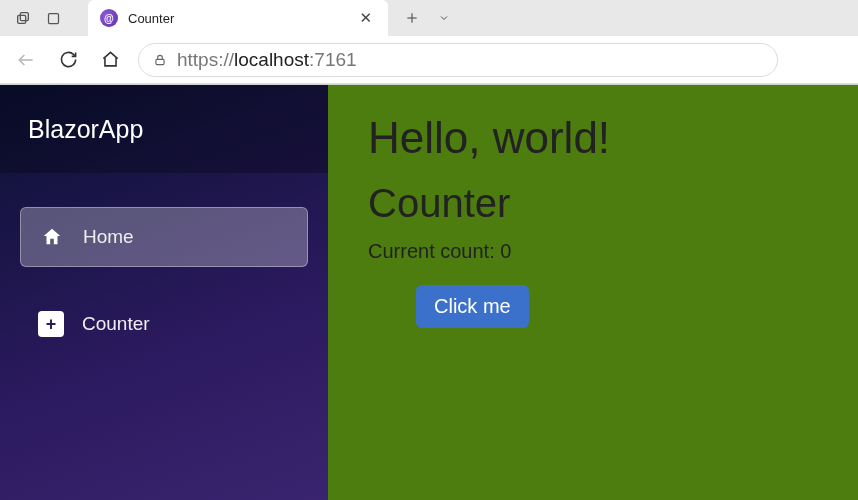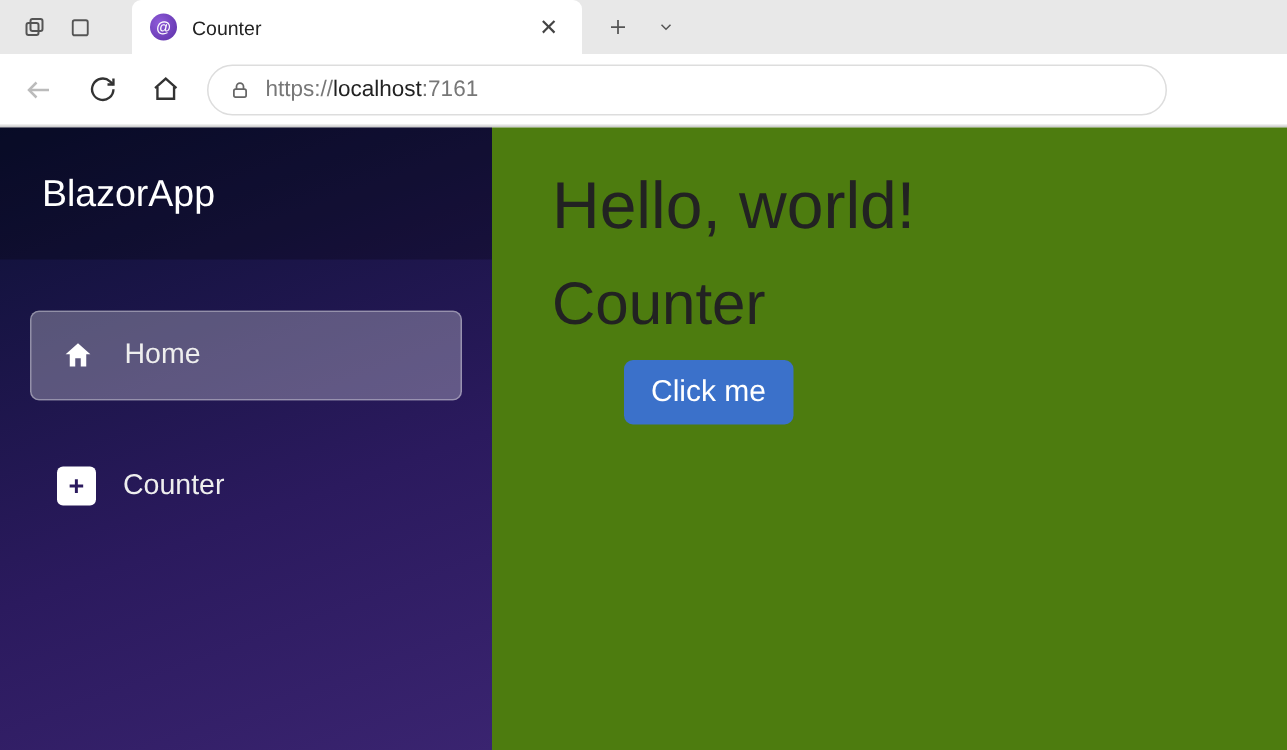--- a/index.html
+++ b/index.html
@@ -93,21 +93,21 @@
       border: 1px solid #ddd;
       border-radius: 17px;
       display: flex;
       align-items: center;
       padding: 0 14px;
       gap: 10px;
       background: #fff;
       max-width: 640px;
     }
     .url-box .lock { color: #666; font-size: 14px; }
-    .url-text { font-size: 15px; color: #777; }
+    .url-text { font-size: 19px; color: #777; }
     .url-text .host { color: #222; }
     
     .app {
       display: flex;
       height: calc(500px - 36px - 48px);
     }
     .sidebar {
       width: 328px;
       background: linear-gradient(160deg, #0b1033 0%, #2b1a5e 60%, #3a2470 100%);
       color: #fff;
@@ -279,15 +279,18 @@
       </div>
       <div class="nav-item">
         <span class="nav-icon square">+</span>
         <span>Counter</span>
       </div>
     </nav>
   </aside>
   <main class="main">
     <h1>Hello, world!</h1>
     <h2>Counter</h2>
+    <div class="count-line">
+      <span>Current count: </span><span>0</span>
+    </div>
     <button class="btn">Click me</button>
   </main>
 </div>
 
 </body></html>

